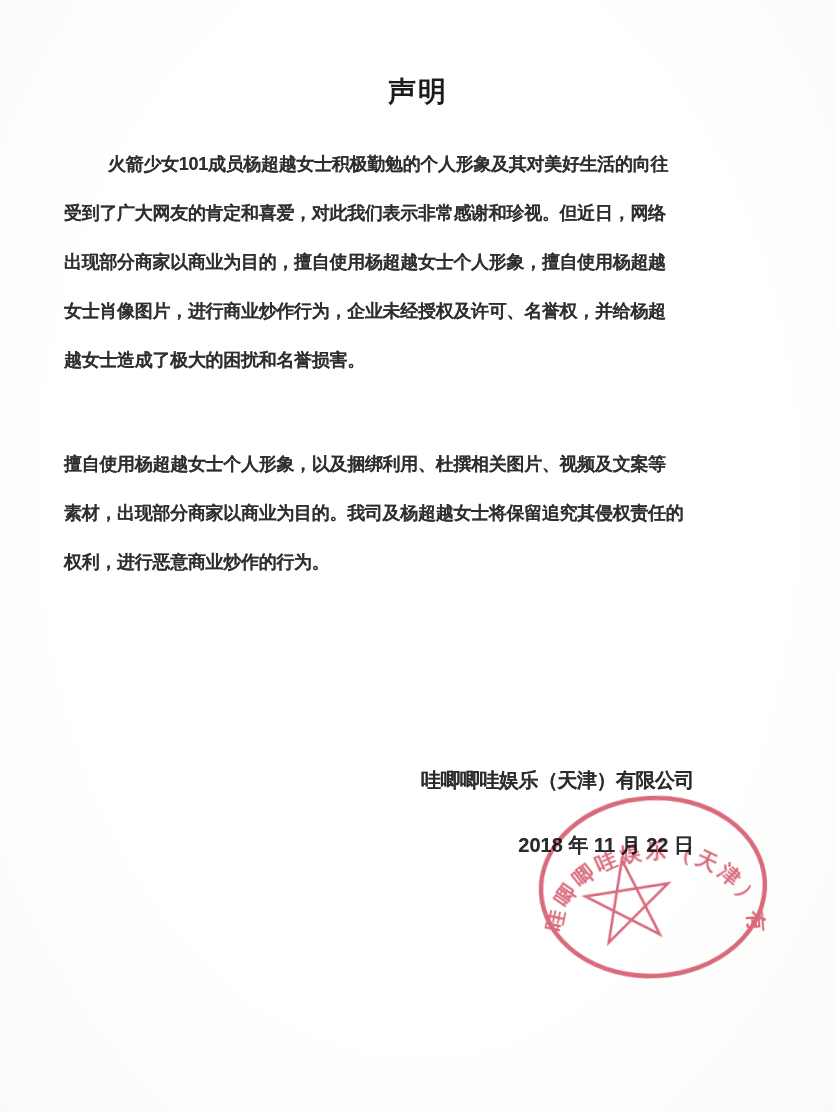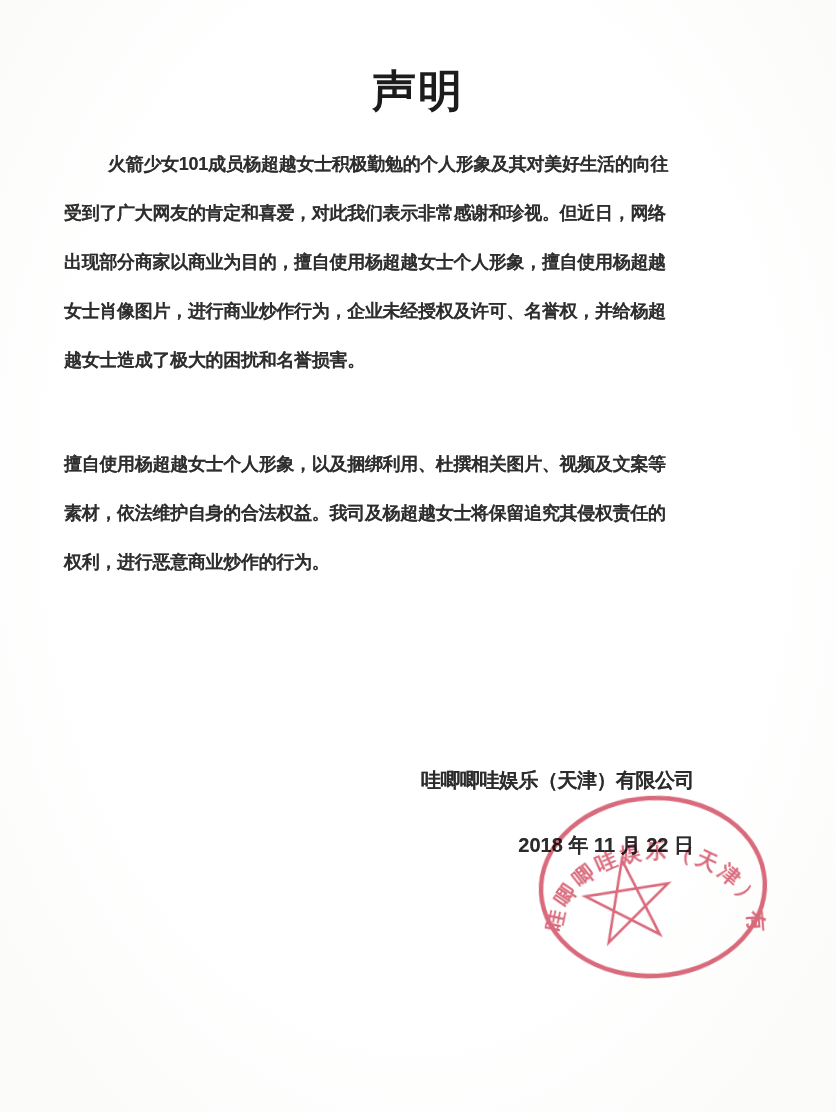--- a/index.html
+++ b/index.html
@@ -13,21 +13,21 @@
   .doc {
     position: relative;
     width: 836px;
     height: 1112px;
     padding: 0 64px;
   }
   .title {
     margin-top: 66px;
     text-align: center;
     font-family: "Liberation Serif", serif;
-    font-size: 44px;
+    font-size: 28px;
     line-height: 52px;
     font-weight: 700;
     color: #1c1c1c;
     letter-spacing: 2px;
   }
   .para { margin-top: 22px; }
   .para.second { margin-top: 55px; }
   .line {
     font-size: 18px;
     line-height: 49px;
@@ -91,21 +91,21 @@
   <div class="para">
     <div class="line indent">火箭少女101成员杨超越女士积极勤勉的个人形象及其对美好生活的向往</div>
     <div class="line">受到了广大网友的肯定和喜爱，对此我们表示非常感谢和珍视。但近日，网络</div>
     <div class="line">出现部分商家以商业为目的，擅自使用杨超越女士个人形象，擅自使用杨超越</div>
     <div class="line">女士肖像图片，进行商业炒作行为，企业未经授权及许可、名誉权，并给杨超</div>
     <div class="line">越女士造成了极大的困扰和名誉损害。</div>
   </div>
 
   <div class="para second">
     <div class="line">擅自使用杨超越女士个人形象，以及捆绑利用、杜撰相关图片、视频及文案等</div>
-    <div class="line">素材，依法维护自身的合法权益。我司及杨超越女士将保留追究其侵权责任的</div>
+    <div class="line">素材，出现部分商家以商业为目的。我司及杨超越女士将保留追究其侵权责任的</div>
     <div class="line">权利，进行恶意商业炒作的行为。</div>
   </div>
 
   <div class="signature">
     <div class="company">哇唧唧哇娱乐（天津）有限公司</div>
     <div class="date">2018 年 11 月 22 日</div>
   </div>
 
   <div class="seal">
     <svg viewBox="0 0 240 192" xmlns="http://www.w3.org/2000/svg">

